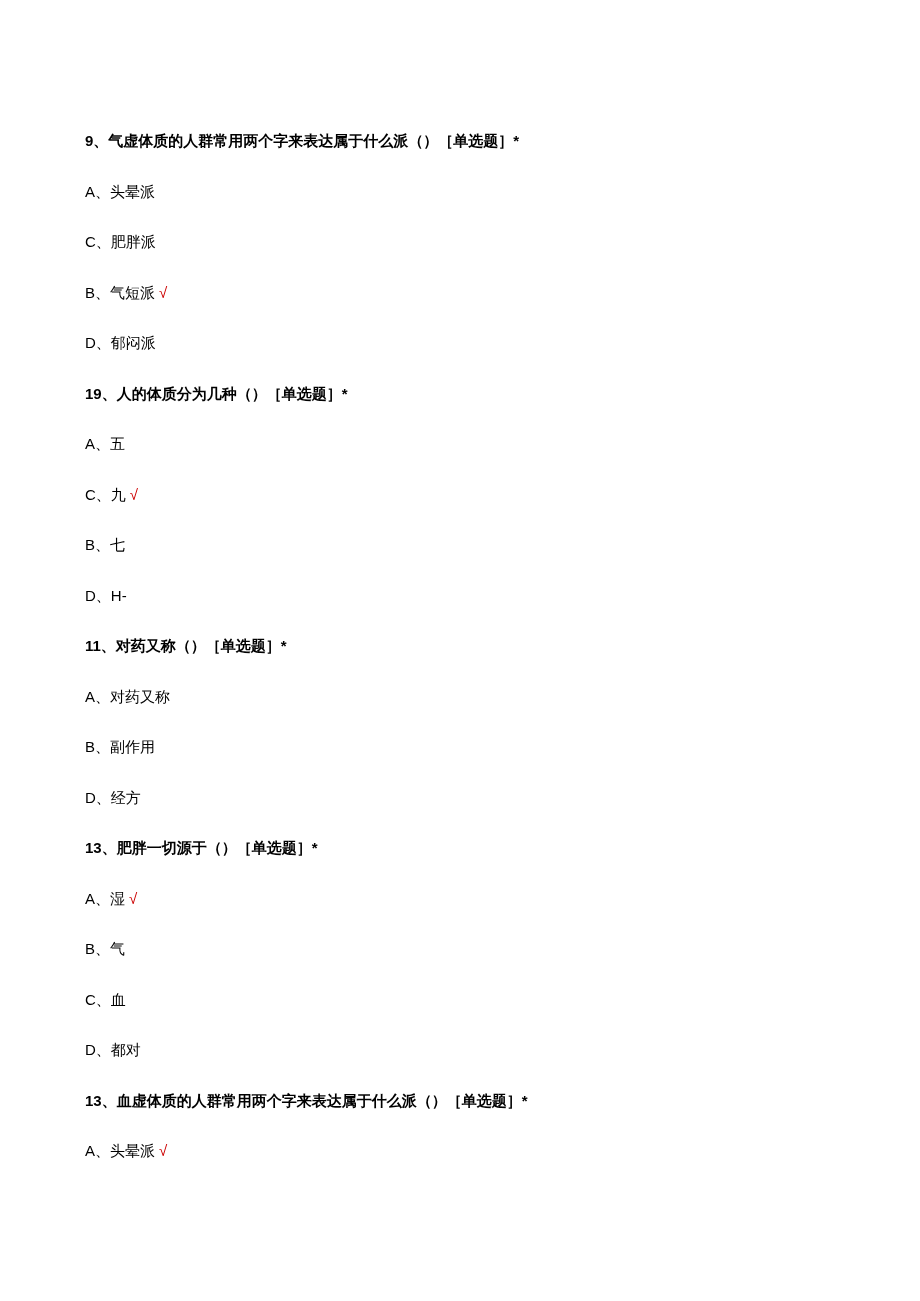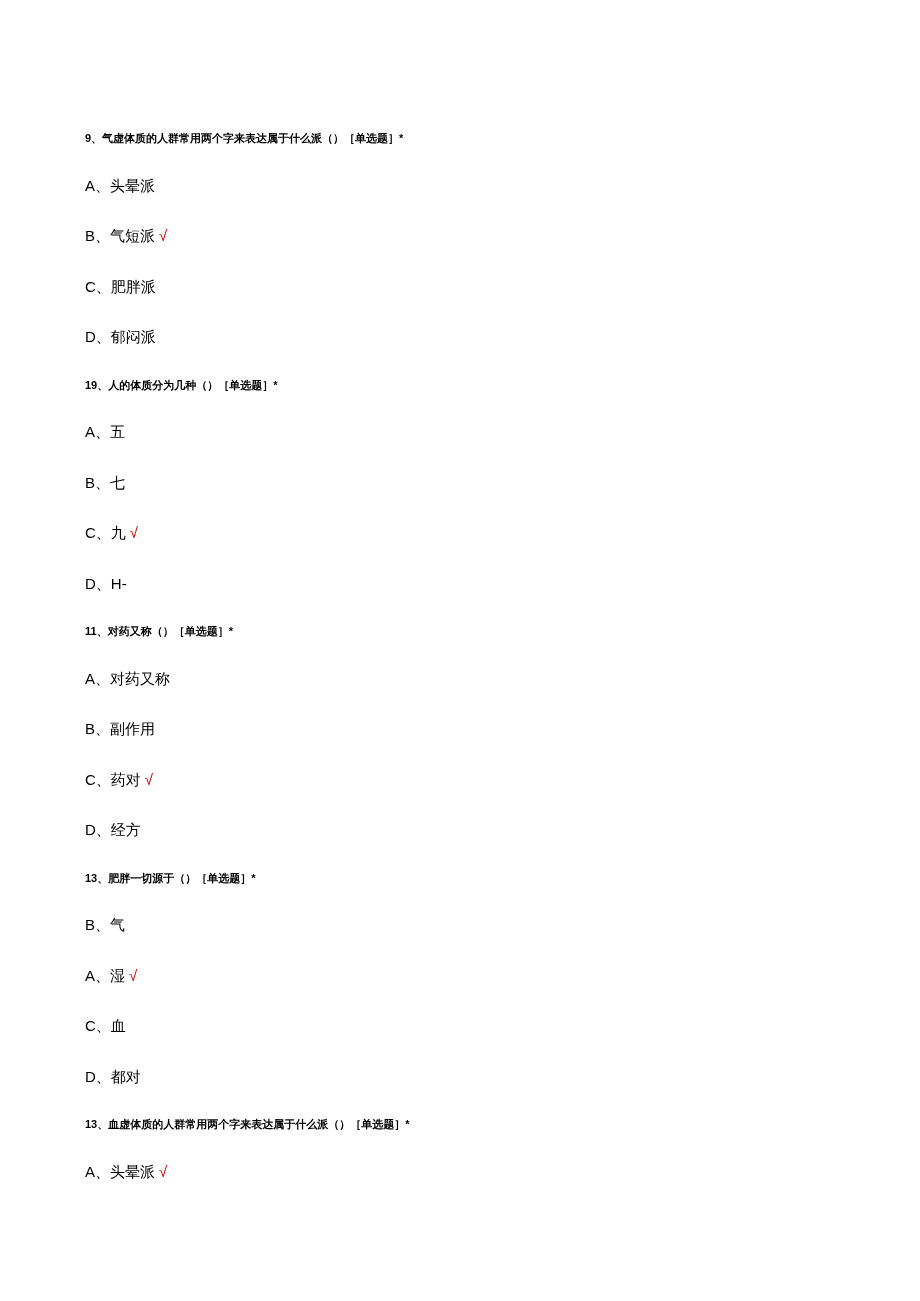--- a/index.html
+++ b/index.html
@@ -11,21 +11,21 @@
       width: 920px;
       min-height: 1301px;
       background: #ffffff;
       font-family: "Microsoft YaHei", "SimSun", sans-serif;
       padding: 130px 85px 100px 85px;
     }
     .question-block {
       margin-bottom: 0;
     }
     .question-text {
-      font-size: 11px;
+      font-size: 15px;
       color: #000000;
       line-height: 1.5;
       margin-bottom: 28px;
       font-weight: bold;
     }
     .option {
       font-size: 15px;
       color: #000000;
       line-height: 1.5;
       margin-bottom: 28px;
@@ -42,42 +42,41 @@
       font-size: 15px;
     }
   </style>
 </head>
 <body>
 
 <div id="content">
     <div class="question-block">
       <div class="question-text">9、气虚体质的人群常用两个字来表达属于什么派（）［单选题］*</div>
       <div class="option"><span class="option-label">A、</span><span class="option-text">头晕派</span></div>
+      <div class="option"><span class="option-label">C、</span><span class="option-text">肥胖派</span></div>
       <div class="option"><span class="option-label">B、</span><span class="option-text">气短派</span><span class="check-mark">√</span></div>
-      <div class="option"><span class="option-label">C、</span><span class="option-text">肥胖派</span></div>
       <div class="option"><span class="option-label">D、</span><span class="option-text">郁闷派</span></div>
     </div>
     <div class="question-block">
       <div class="question-text">19、人的体质分为几种（）［单选题］*</div>
       <div class="option"><span class="option-label">A、</span><span class="option-text">五</span></div>
+      <div class="option"><span class="option-label">C、</span><span class="option-text">九</span><span class="check-mark">√</span></div>
       <div class="option"><span class="option-label">B、</span><span class="option-text">七</span></div>
-      <div class="option"><span class="option-label">C、</span><span class="option-text">九</span><span class="check-mark">√</span></div>
       <div class="option"><span class="option-label">D、</span><span class="option-text">H-</span></div>
     </div>
     <div class="question-block">
       <div class="question-text">11、对药又称（）［单选题］*</div>
       <div class="option"><span class="option-label">A、</span><span class="option-text">对药又称</span></div>
       <div class="option"><span class="option-label">B、</span><span class="option-text">副作用</span></div>
-      <div class="option"><span class="option-label">C、</span><span class="option-text">药对</span><span class="check-mark">√</span></div>
       <div class="option"><span class="option-label">D、</span><span class="option-text">经方</span></div>
     </div>
     <div class="question-block">
       <div class="question-text">13、肥胖一切源于（）［单选题］*</div>
+      <div class="option"><span class="option-label">A、</span><span class="option-text">湿</span><span class="check-mark">√</span></div>
       <div class="option"><span class="option-label">B、</span><span class="option-text">气</span></div>
-      <div class="option"><span class="option-label">A、</span><span class="option-text">湿</span><span class="check-mark">√</span></div>
       <div class="option"><span class="option-label">C、</span><span class="option-text">血</span></div>
       <div class="option"><span class="option-label">D、</span><span class="option-text">都对</span></div>
     </div>
     <div class="question-block">
       <div class="question-text">13、血虚体质的人群常用两个字来表达属于什么派（）［单选题］*</div>
       <div class="option"><span class="option-label">A、</span><span class="option-text">头晕派</span><span class="check-mark">√</span></div>
     </div>
   </div>
 
 </body></html>

